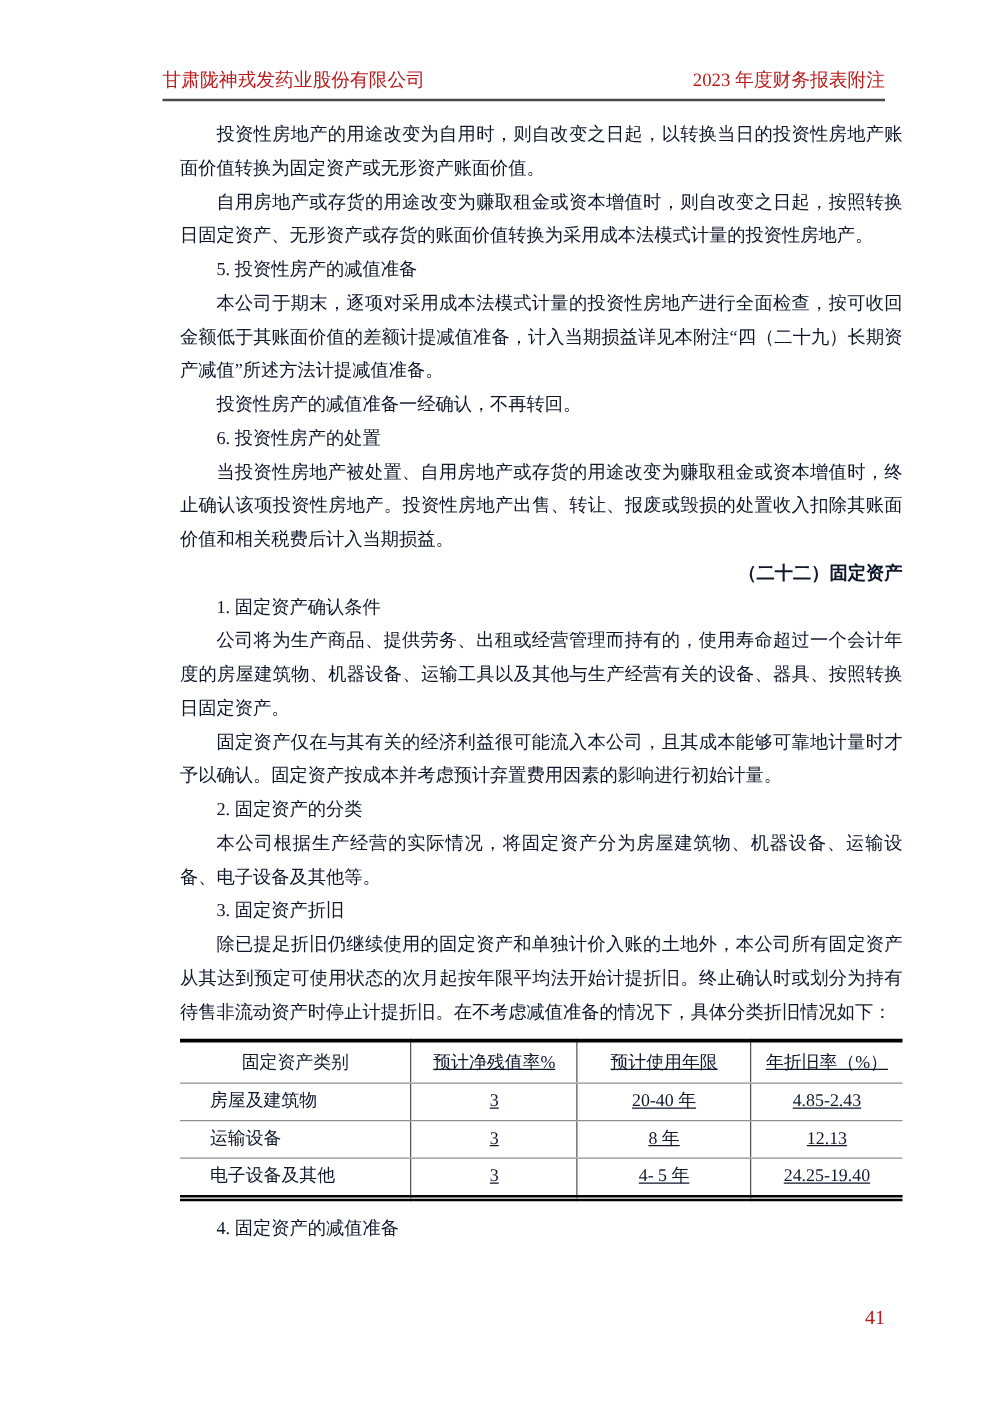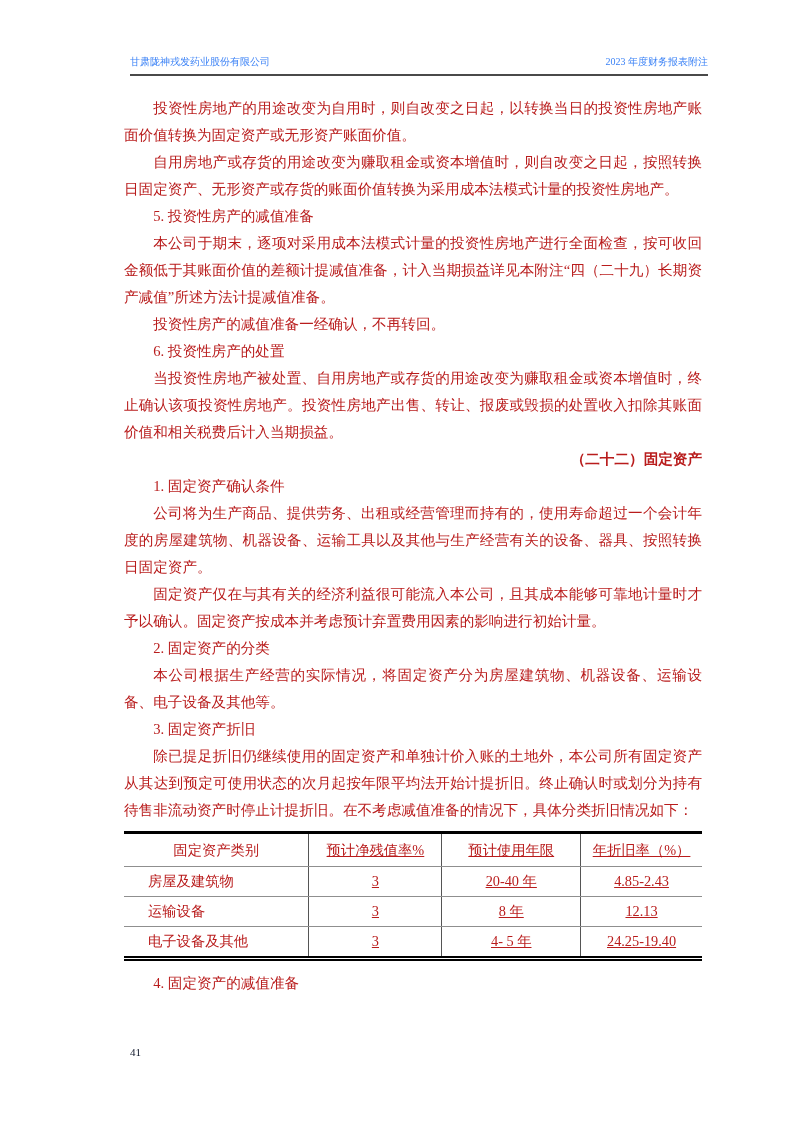--- a/index.html
+++ b/index.html
@@ -13,31 +13,31 @@
   }
   .page {
     position: absolute; inset: 0;
     background: #fff;
     overflow: hidden;
   }
   .page-header {
     position: absolute;
     left: 130px; width: 578px; top: 55px;
     display: flex; justify-content: space-between; align-items: flex-end;
-    font-size: 10px; color: #3b82f6;
+    font-size: 15px; color: #b91c1c;
     padding-bottom: 5px;
     border-bottom: 2px solid #4a4a4a;
   }
   .content {
     position: absolute;
-    left: 124px; width: 578px; top: 95px;
+    left: 144px; width: 578px; top: 95px;
     font-size: 14.6px;
     line-height: 27px;
     text-align: justify;
-    color: #b91c1c;
+    color: #0f172a;
   }
   .para { margin: 0; text-indent: 2em; }
   .para.heading { font-weight: bold; text-align: right; }
   .para.item { text-align: left; }
 
   table.dep-table {
     width: 100%;
     border-collapse: collapse;
     margin-top: 7px;
     font-size: 14.3px;
@@ -60,22 +60,22 @@
   table.dep-table .col-residual { width: 23%; }
   table.dep-table .col-life     { width: 24%; }
   table.dep-table .col-rate     { width: 21%; }
   table.dep-table td.cat-cell { text-align: left; padding-left: 24px; }
 
   .after-table { margin-top: 9px; }
 
   .page-number {
     position: absolute;
     left: 130px; width: 578px; top: 1046px;
-    text-align: left;
-    font-size: 11px; color: #0f172a;
+    text-align: right;
+    font-size: 16px; color: #b91c1c;
   }
 </style>
 </head>
 <body>
 
 <div class="page">
 
   <div class="page-header">
     <span>甘肃陇神戎发药业股份有限公司</span>
     <span>2023 年度财务报表附注</span>

